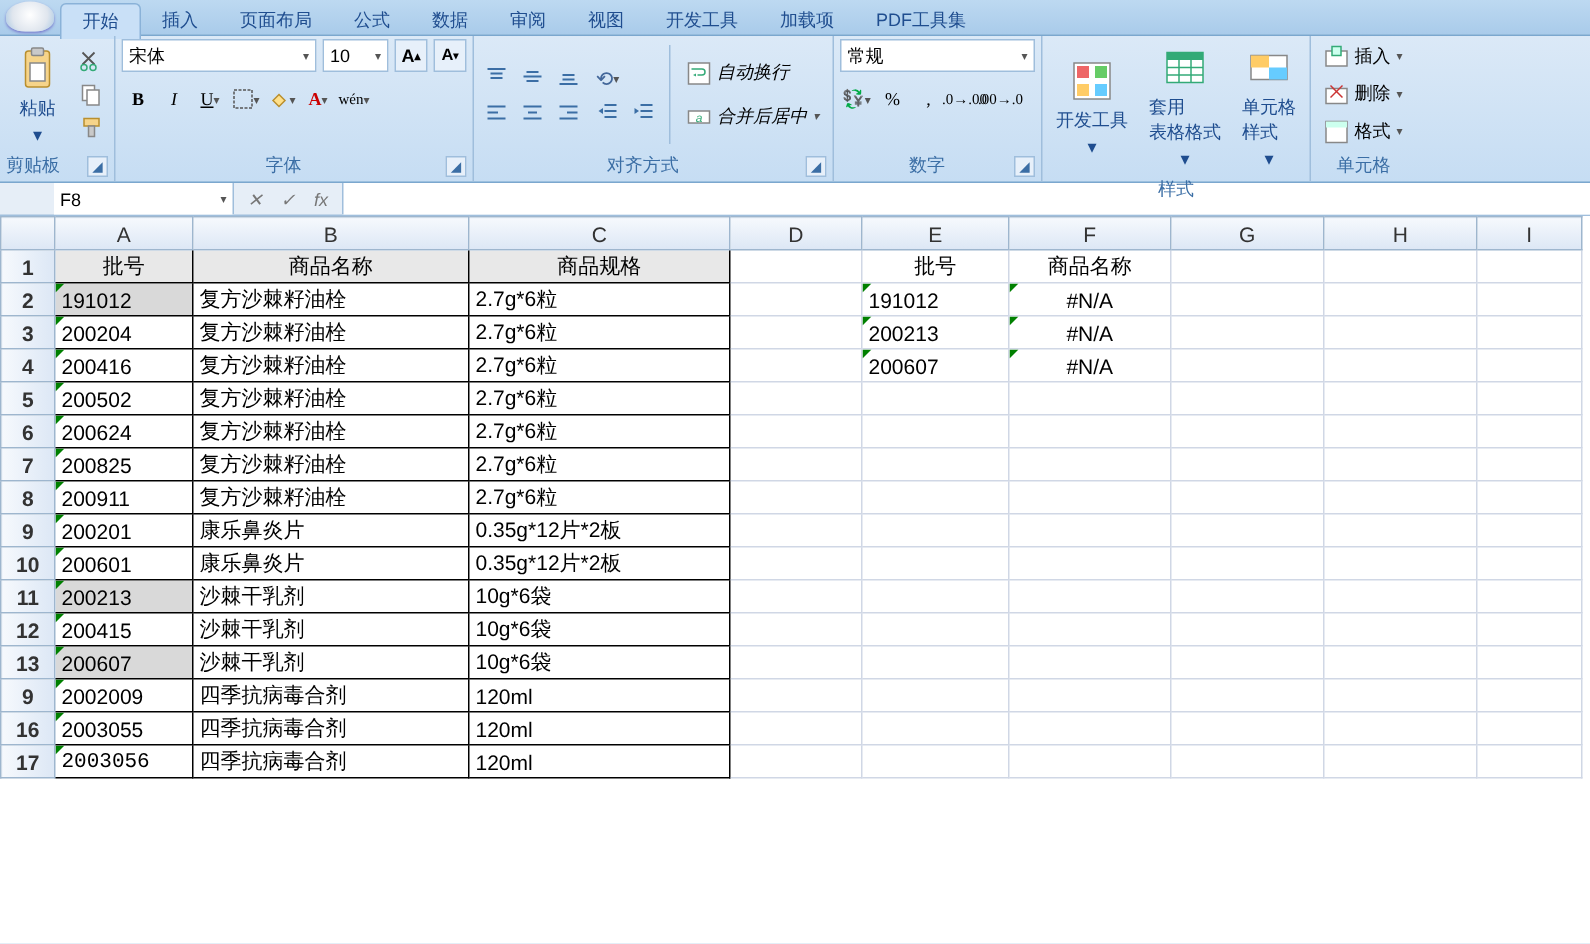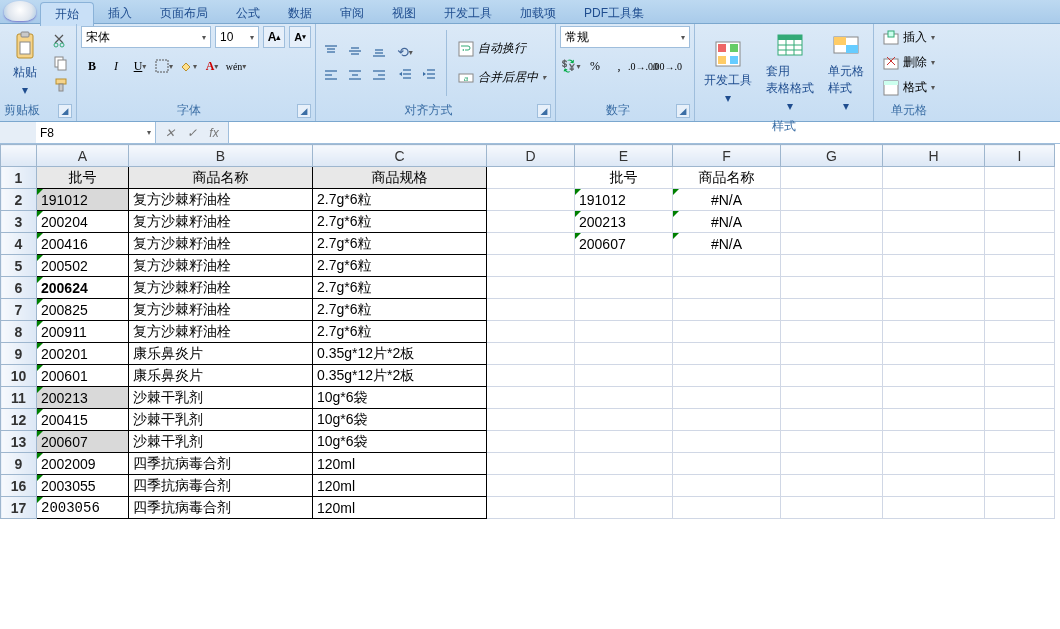--- a/index.html
+++ b/index.html
@@ -583,21 +583,21 @@
           <td class="data-border" style="width: 174px;">2.7g*6粒</td>
           <td style="width: 88px;"></td>
           <td style="width: 98px;"></td>
           <td style="width: 108px;"></td>
           <td style="width: 102px;"></td>
           <td style="width: 102px;"></td>
           <td style="width: 70px;"></td>
         </tr>
         <tr>
           <th class="rowhdr">6</th>
-          <td class="data-border green-tri" style="width: 92px; font-weight: bold;">200624</td>
+          <td class="data-border green-tri" style="width: 92px;">200624</td>
           <td class="data-border" style="width: 184px;">复方沙棘籽油栓</td>
           <td class="data-border" style="width: 174px;">2.7g*6粒</td>
           <td style="width: 88px;"></td>
           <td style="width: 98px;"></td>
           <td style="width: 108px;"></td>
           <td style="width: 102px;"></td>
           <td style="width: 102px;"></td>
           <td style="width: 70px;"></td>
         </tr>
         <tr>

